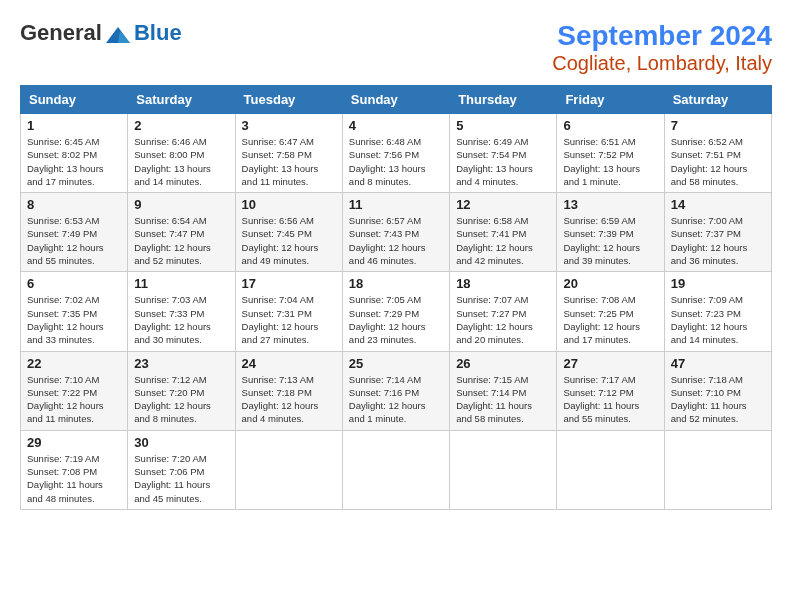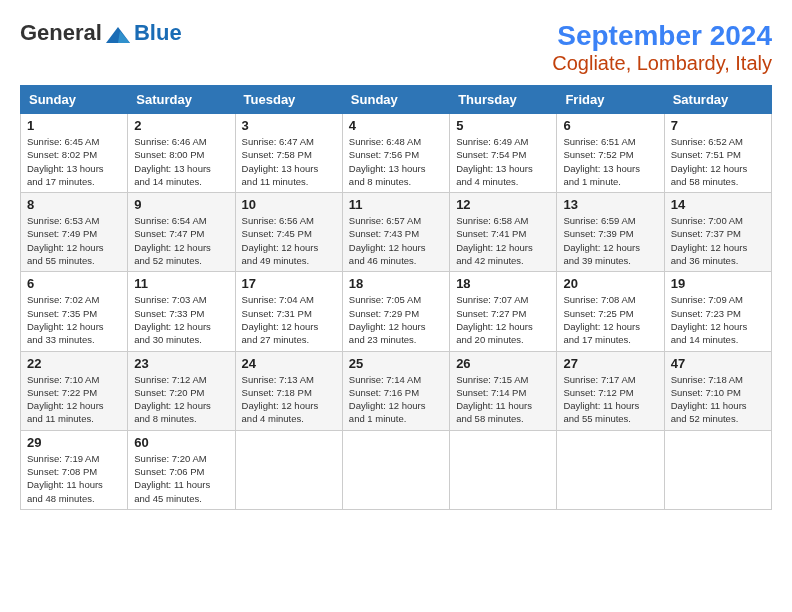--- a/index.html
+++ b/index.html
@@ -295,21 +295,21 @@
     </tr>
 
     <tr>
       <td>
         <span class="day-number">29</span>
         <div class="day-info">
           Sunrise: 7:19 AM<br>Sunset: 7:08 PM<br>Daylight: 11 hours and 48 minutes.
         </div>
       </td>
       <td>
-        <span class="day-number">60</span>
+        <span class="day-number">30</span>
         <div class="day-info">
           Sunrise: 7:20 AM<br>Sunset: 7:06 PM<br>Daylight: 11 hours and 45 minutes.
         </div>
       </td>
       <td class="empty-cell"></td>
       <td class="empty-cell"></td>
       <td class="empty-cell"></td>
       <td class="empty-cell"></td>
       <td class="empty-cell"></td>
     </tr>

